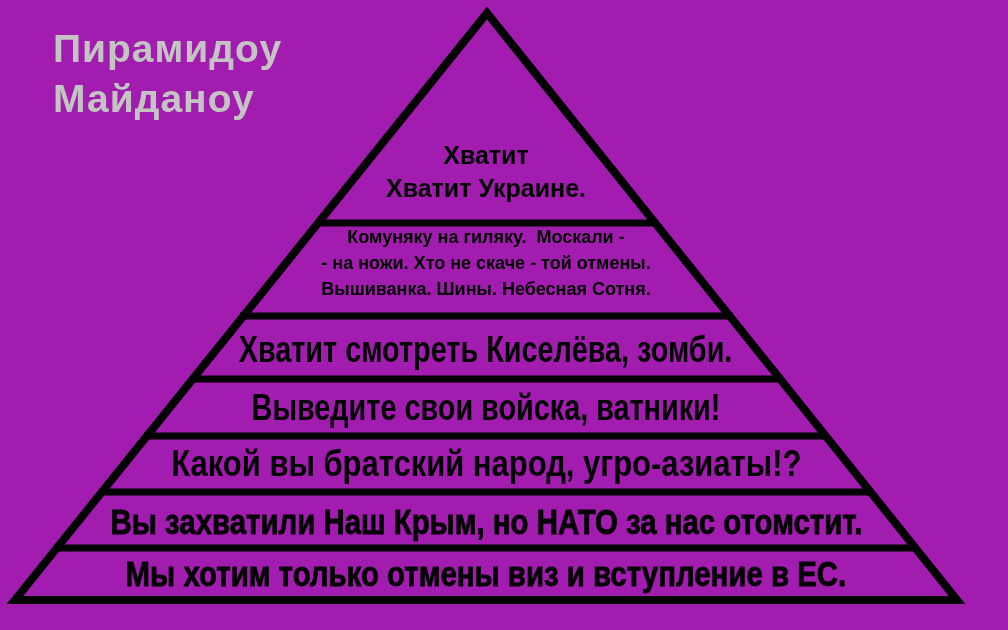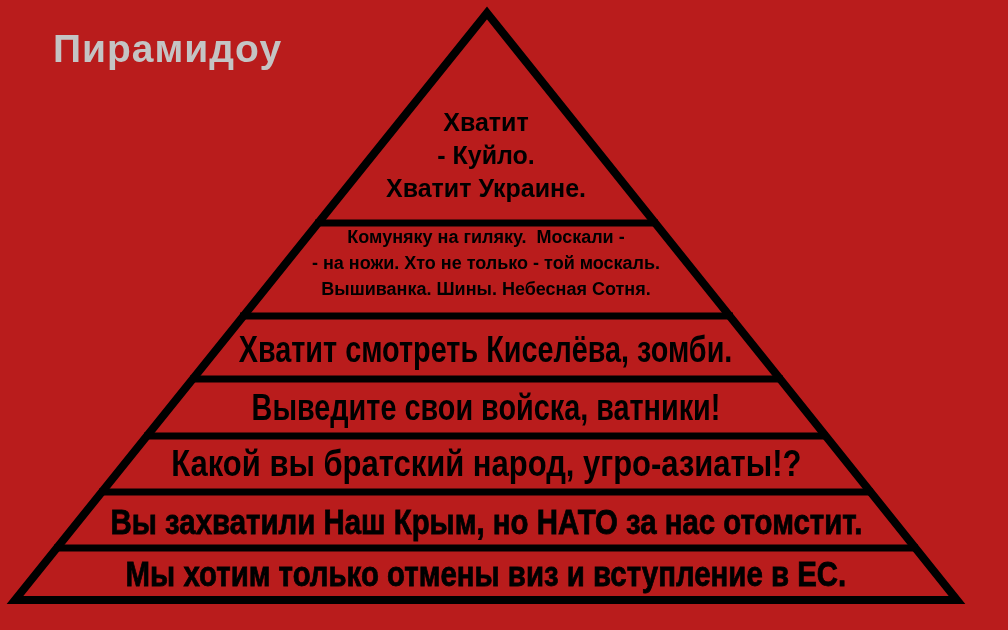--- a/index.html
+++ b/index.html
@@ -8,21 +8,21 @@
     width: 1008px;
     height: 630px;
     background: #ffffff;
     font-family: "Liberation Sans", sans-serif;
     overflow: hidden;
   }
   .stage {
     position: relative;
     width: 1008px;
     height: 630px;
-    background: #b91c1c;
+    background: #a21caf;
   }
   .pyramid-lines {
     position: absolute;
     left: 0;
     top: 0;
     width: 1008px;
     height: 630px;
   }
   .watermark {
     position: absolute;
@@ -80,31 +80,31 @@
     <line x1="315" y1="223" x2="658" y2="223" stroke="#000000" stroke-width="7"></line>
     <line x1="240" y1="316" x2="733" y2="316" stroke="#000000" stroke-width="7"></line>
     <line x1="190" y1="379" x2="783" y2="379" stroke="#000000" stroke-width="7"></line>
     <line x1="144" y1="436" x2="828" y2="436" stroke="#000000" stroke-width="7"></line>
     <line x1="99" y1="492" x2="873" y2="492" stroke="#000000" stroke-width="7"></line>
     <line x1="54" y1="548" x2="918" y2="548" stroke="#000000" stroke-width="7"></line>
   </svg>
 
   <div class="watermark" style="color: rgb(196, 196, 196);">
     <div>Пирамидоу</div>
+    <div>Майданоу</div>
   </div>
 
   <div class="tier" id="tier1">
     <span class="ln">Хватит</span>
-    <span class="ln">- Куйло.</span>
     <span class="ln">Хватит Украине.</span>
   </div>
 
   <div class="tier" id="tier2">
     <span class="ln">Комуняку на гиляку.  Москали -</span>
-    <span class="ln">- на ножи. Хто не только - той москаль.</span>
+    <span class="ln">- на ножи. Хто не скаче - той отмены.</span>
     <span class="ln">Вышиванка. Шины. Небесная Сотня.</span>
   </div>
 
   <div class="tier" id="tier3">
     <span class="ln">Хватит смотреть Киселёва, зомби.</span>
   </div>
 
   <div class="tier" id="tier4">
     <span class="ln">Выведите свои войска, ватники!</span>
   </div>

